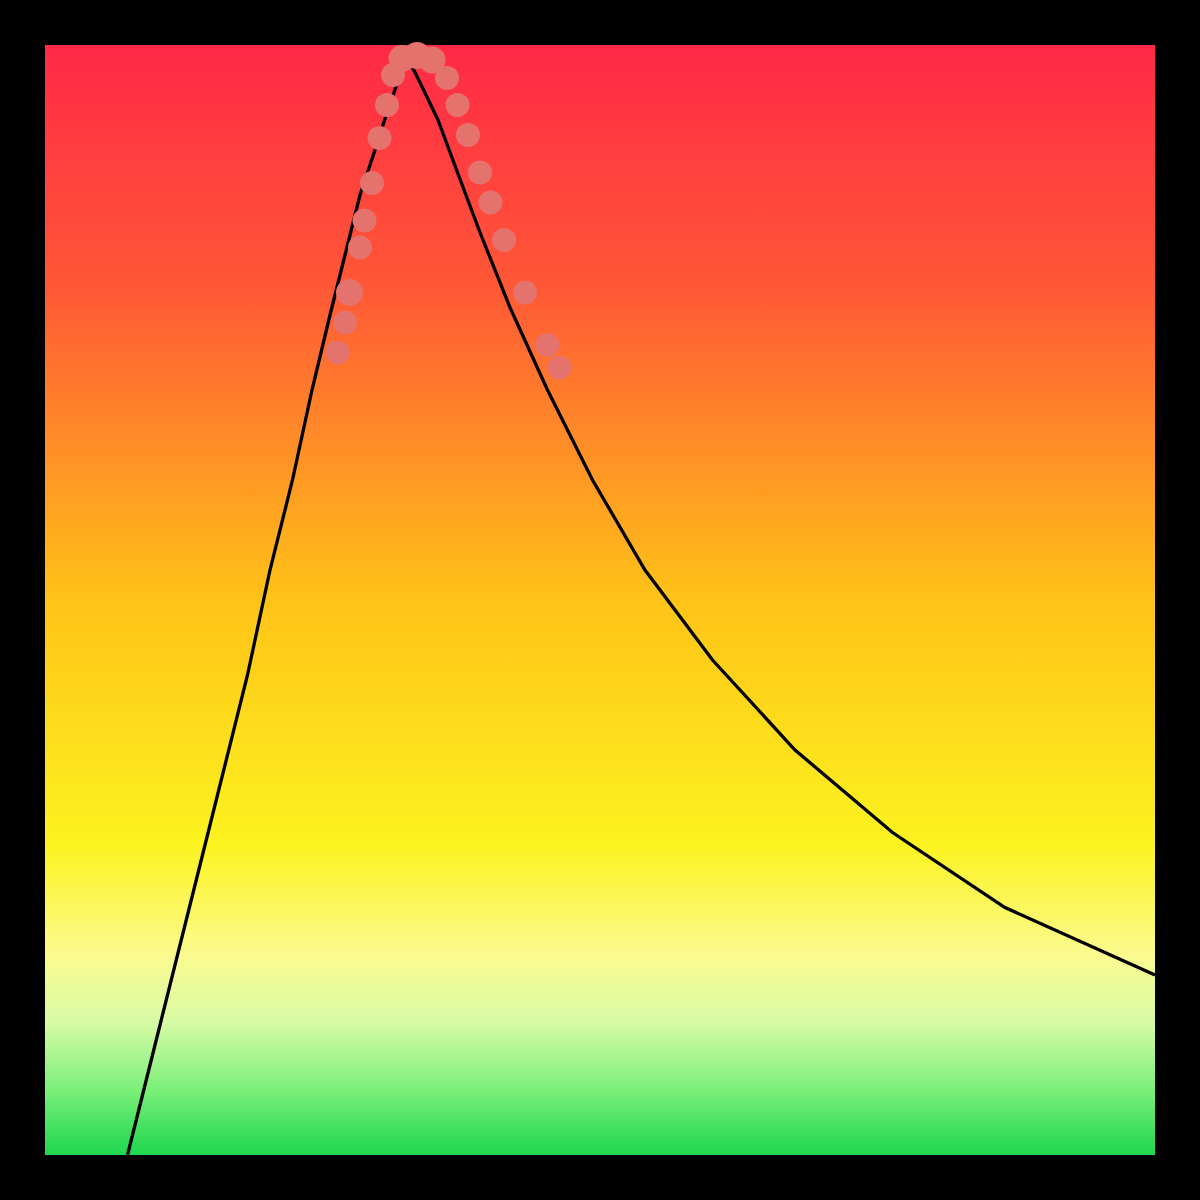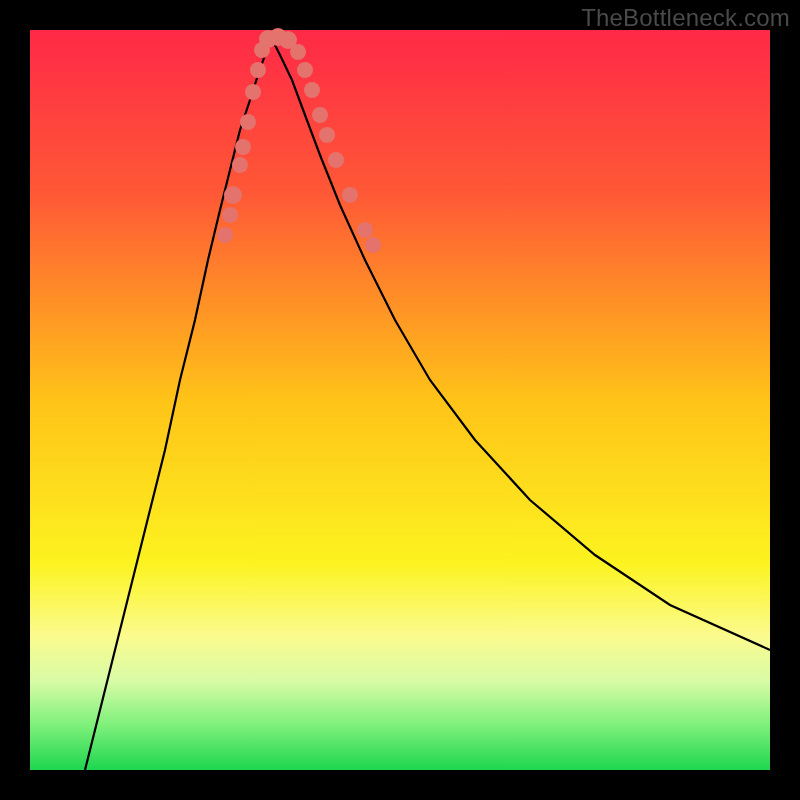--- a/index.html
+++ b/index.html
@@ -80,14 +80,13 @@
           <circle cx="282" cy="60" r="8" class="dot" style="fill: rgb(228, 114, 109);"></circle>
           <circle cx="290" cy="85" r="8" class="dot" style="fill: rgb(228, 114, 109);"></circle>
           <circle cx="297" cy="105" r="8" class="dot" style="fill: rgb(228, 114, 109);"></circle>
           <circle cx="306" cy="130" r="8" class="dot" style="fill: rgb(228, 114, 109);"></circle>
           <circle cx="320" cy="165" r="8" class="dot" style="fill: rgb(228, 114, 109);"></circle>
           <circle cx="335" cy="200" r="8" class="dot" style="fill: rgb(228, 114, 109);"></circle>
           <circle cx="343" cy="215" r="8" class="dot" style="fill: rgb(228, 114, 109);"></circle>
         </g>
     </svg>
   </div>
-  <div class="watermark">TheBottleneck.com</div>
 </div>
 
 </body></html>

